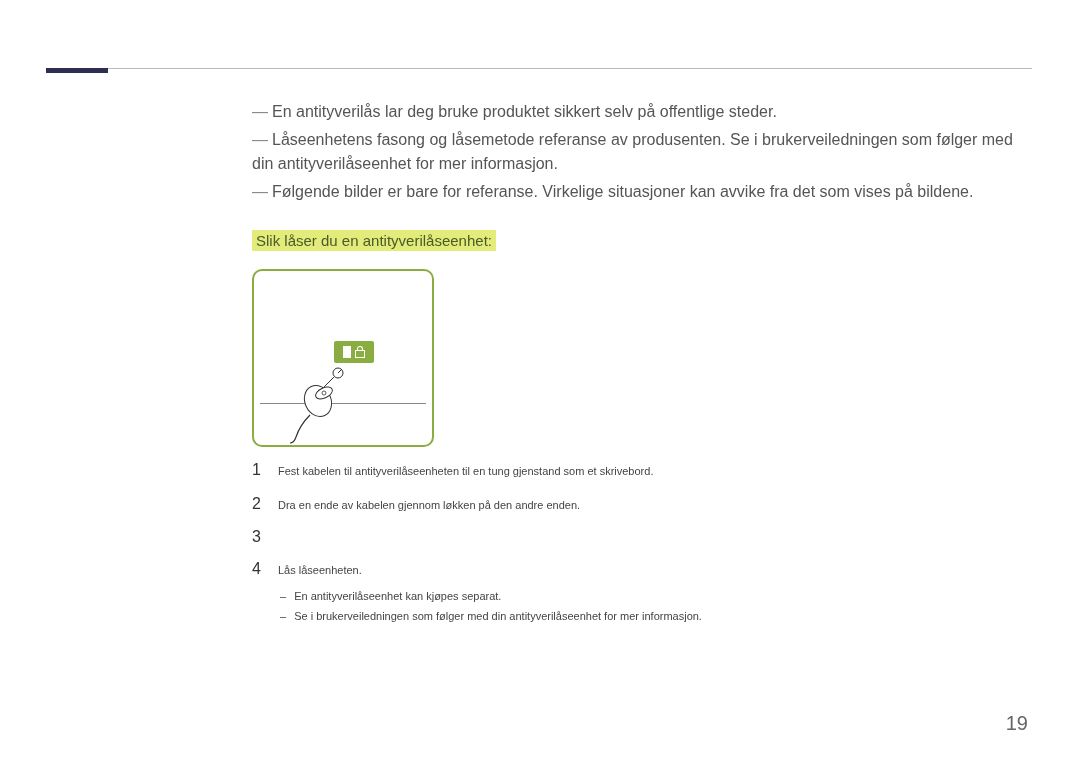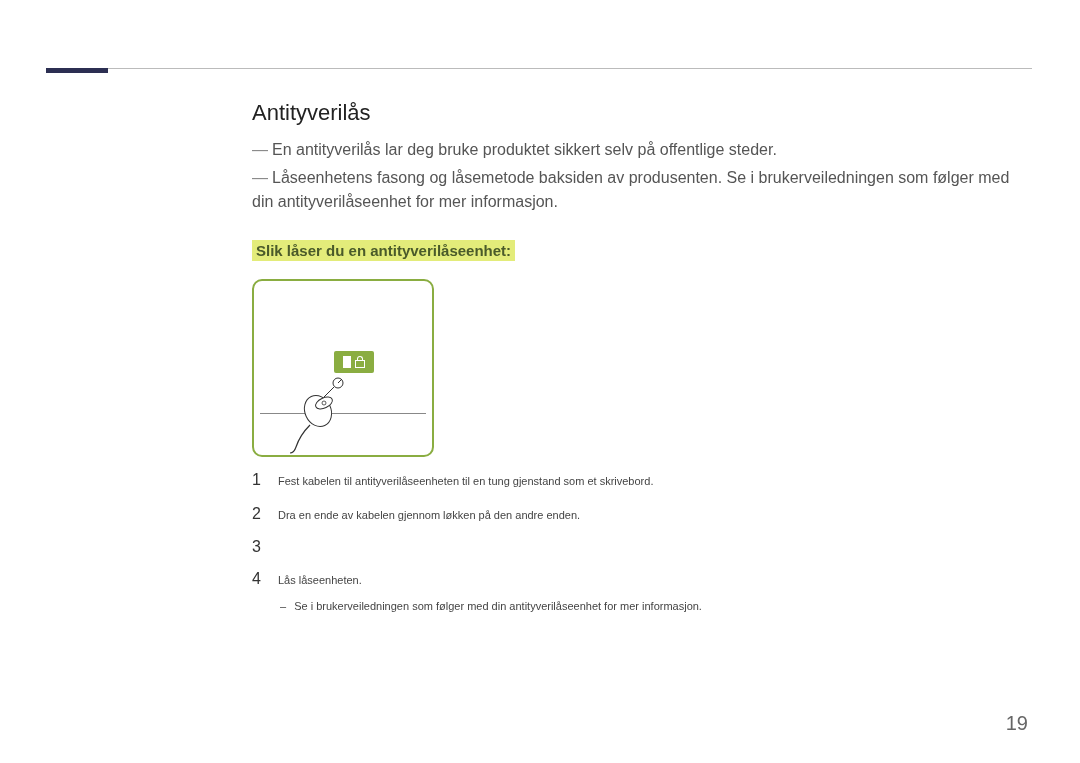--- a/index.html
+++ b/index.html
@@ -55,21 +55,21 @@
     color: #888;
   }
   .subheading {
     display: inline-block;
     font-size: 15px;
     color: #4a5a2a;
     background: #e3ec7a;
     padding: 2px 4px;
     margin-top: 22px;
     margin-bottom: 10px;
-    font-weight: 700;
+    font-weight: 400;
   }
   .illustration {
     width: 182px;
     height: 178px;
     border: 2px solid #8aad41;
     border-radius: 10px;
     margin-top: 8px;
     margin-bottom: 14px;
     position: relative;
     overflow: hidden;
@@ -179,24 +179,24 @@
     color: #666;
   }
 </style>
 </head>
 <body>
 
 <div class="top-bar"></div>
 <div class="top-accent"></div>
 
 <div class="content">
-  <h2 class="heading">Antityverilås</h2>
 
   <p class="note">En antityverilås lar deg bruke produktet sikkert selv på offentlige steder.</p>
-  <p class="note">Låseenhetens fasong og låsemetode baksiden av produsenten. Se i brukerveiledningen som følger med din antityverilåseenhet for mer informasjon.</p>
+  <p class="note">Låseenhetens fasong og låsemetode referanse av produsenten. Se i brukerveiledningen som følger med din antityverilåseenhet for mer informasjon.</p>
+  <p class="note">Følgende bilder er bare for referanse. Virkelige situasjoner kan avvike fra det som vises på bildene.</p>
 
   <div class="subheading">Slik låser du en antityverilåseenhet:</div>
 
 
   <div class="illustration">
     <div class="illustration-inner">
       <div class="horizon-line"></div>
       <div class="slot-badge">
         <div class="slot-rect"></div>
         <div class="lock-mini"></div>
@@ -223,20 +223,21 @@
       <div class="step-body">Dra en ende av kabelen gjennom løkken på den andre enden.</div>
     </div>
     <div class="step">
       <div class="step-num">3</div>
     </div>
     <div class="step">
       <div class="step-num">4</div>
       <div class="step-body">
         <span>Lås låseenheten.</span>
         <div class="step-sub">
+          <div class="step-sub-item">En antityverilåseenhet kan kjøpes separat.</div>
           <div class="step-sub-item">Se i brukerveiledningen som følger med din antityverilåseenhet for mer informasjon.</div>
         </div>
       </div>
     </div>
   </div>
 </div>
 
 <div class="page-num">19</div>
 
 </body></html>

